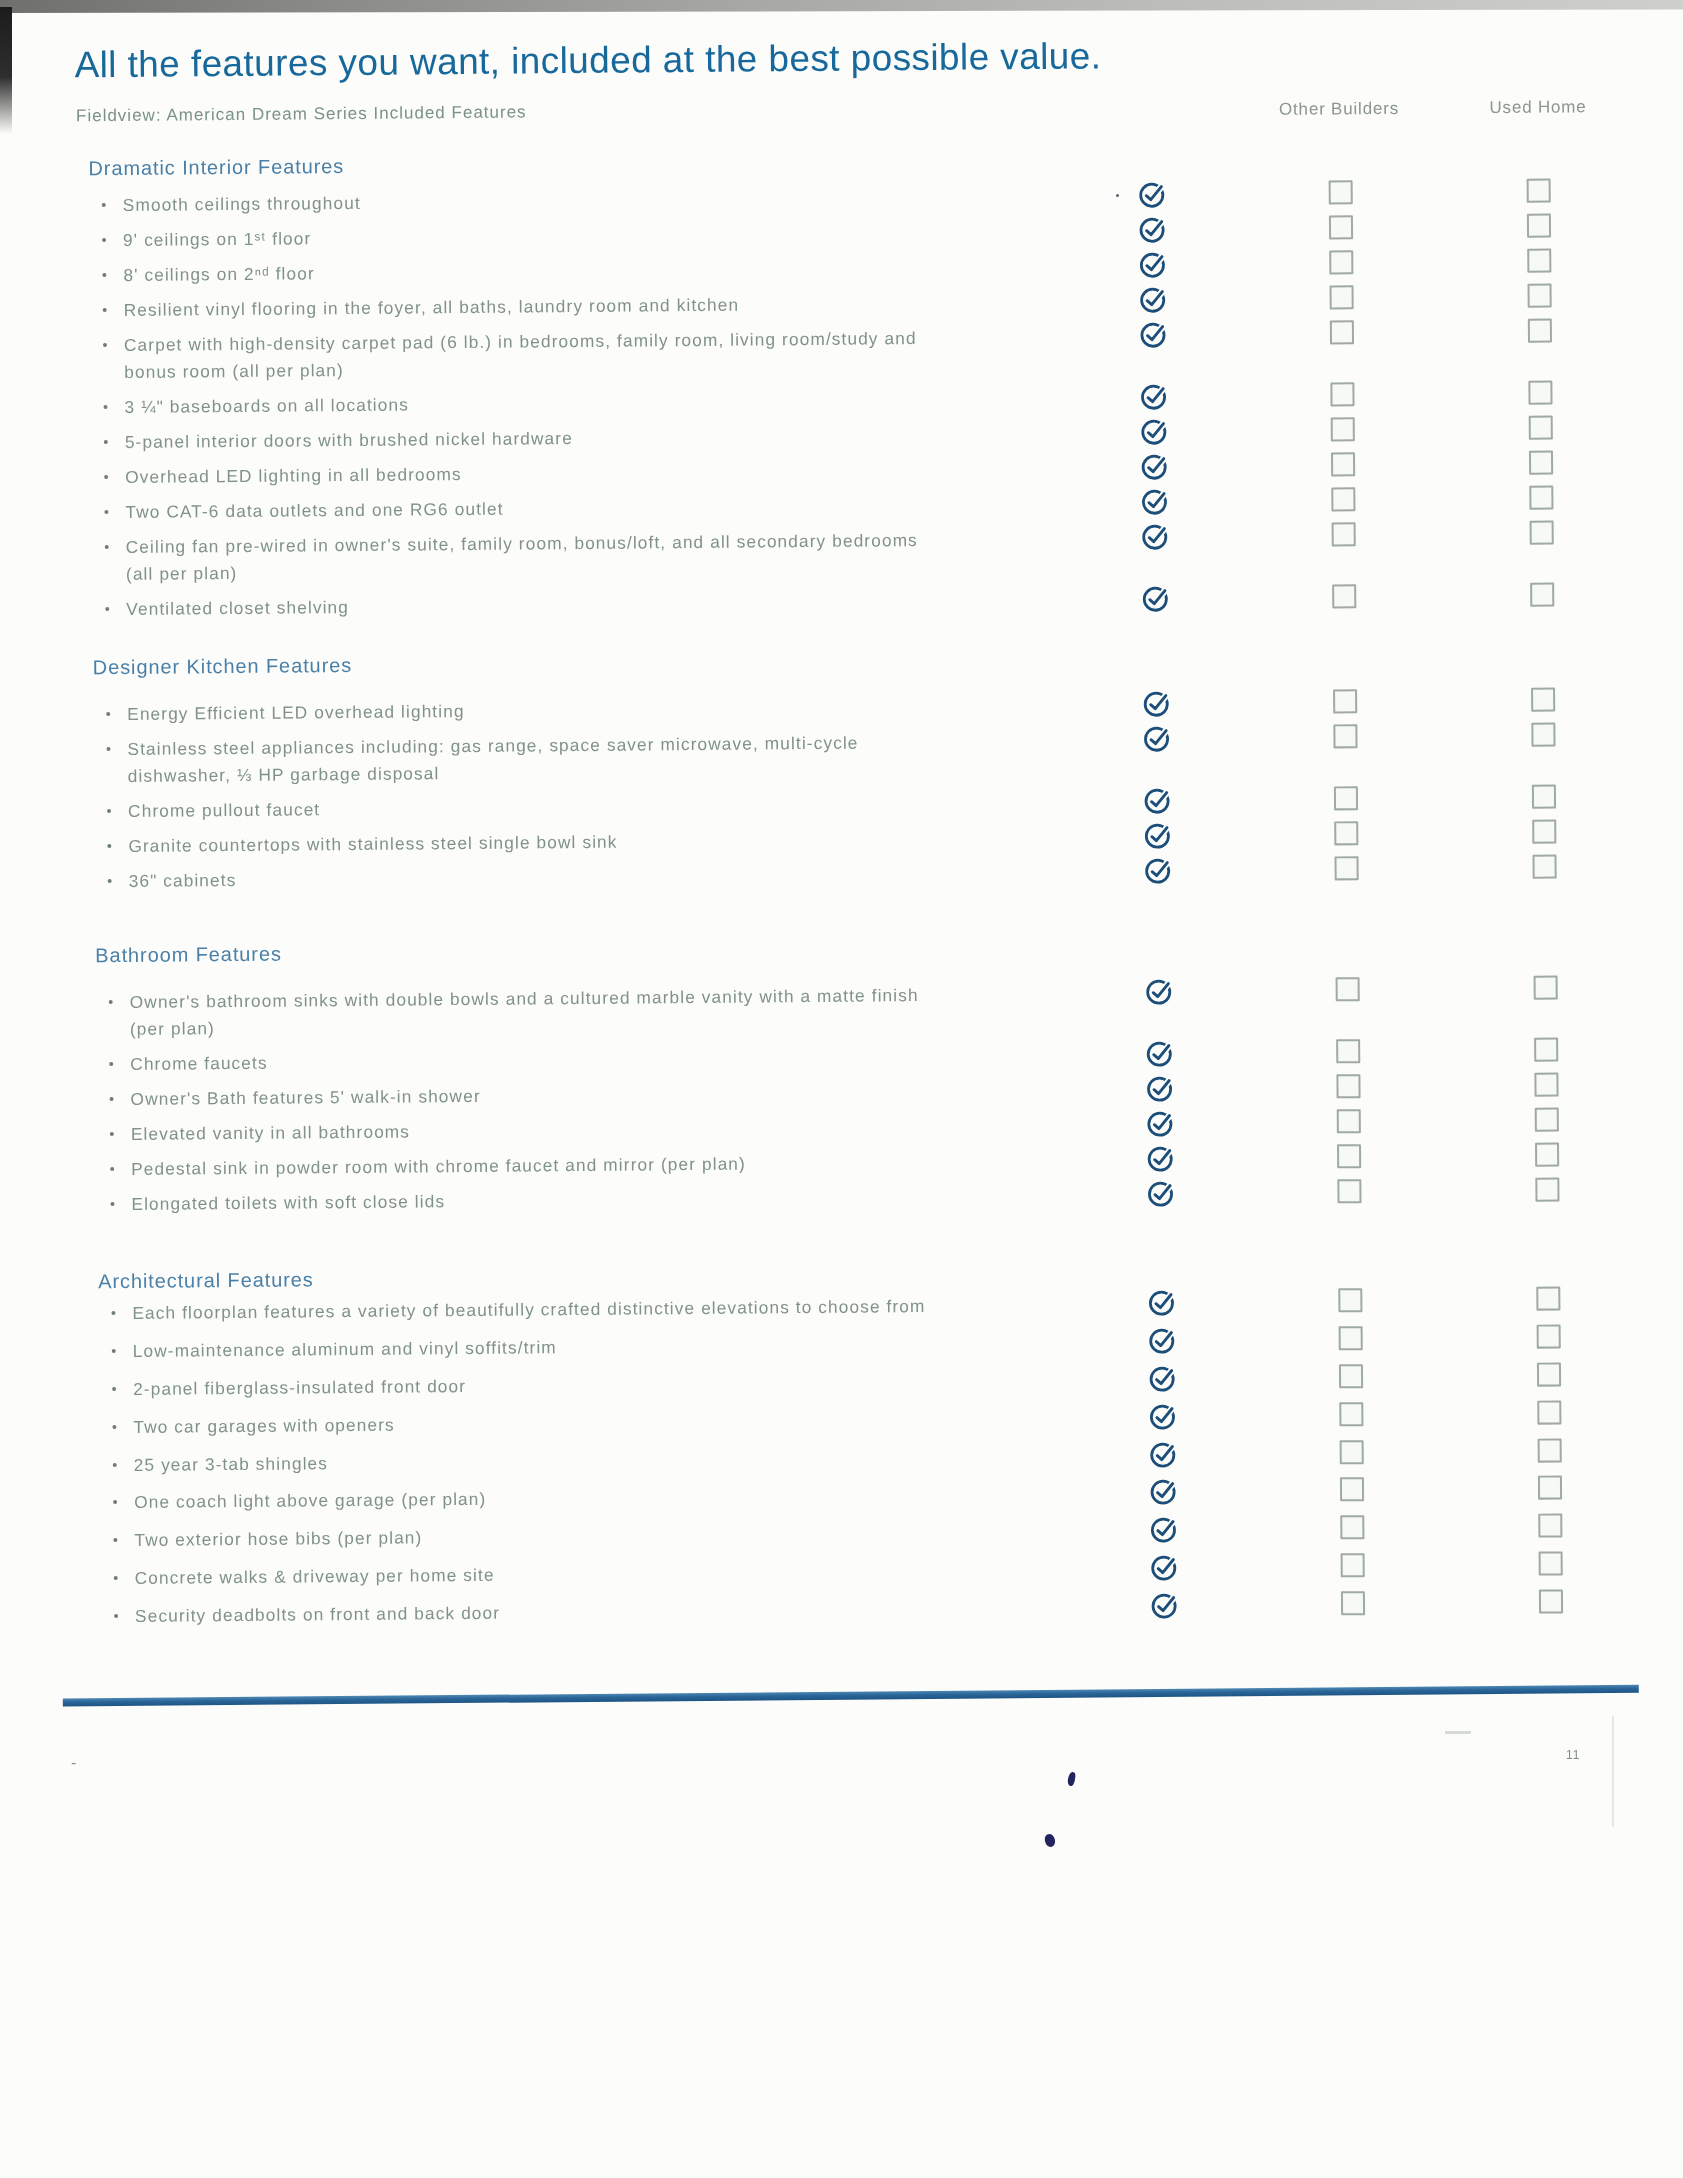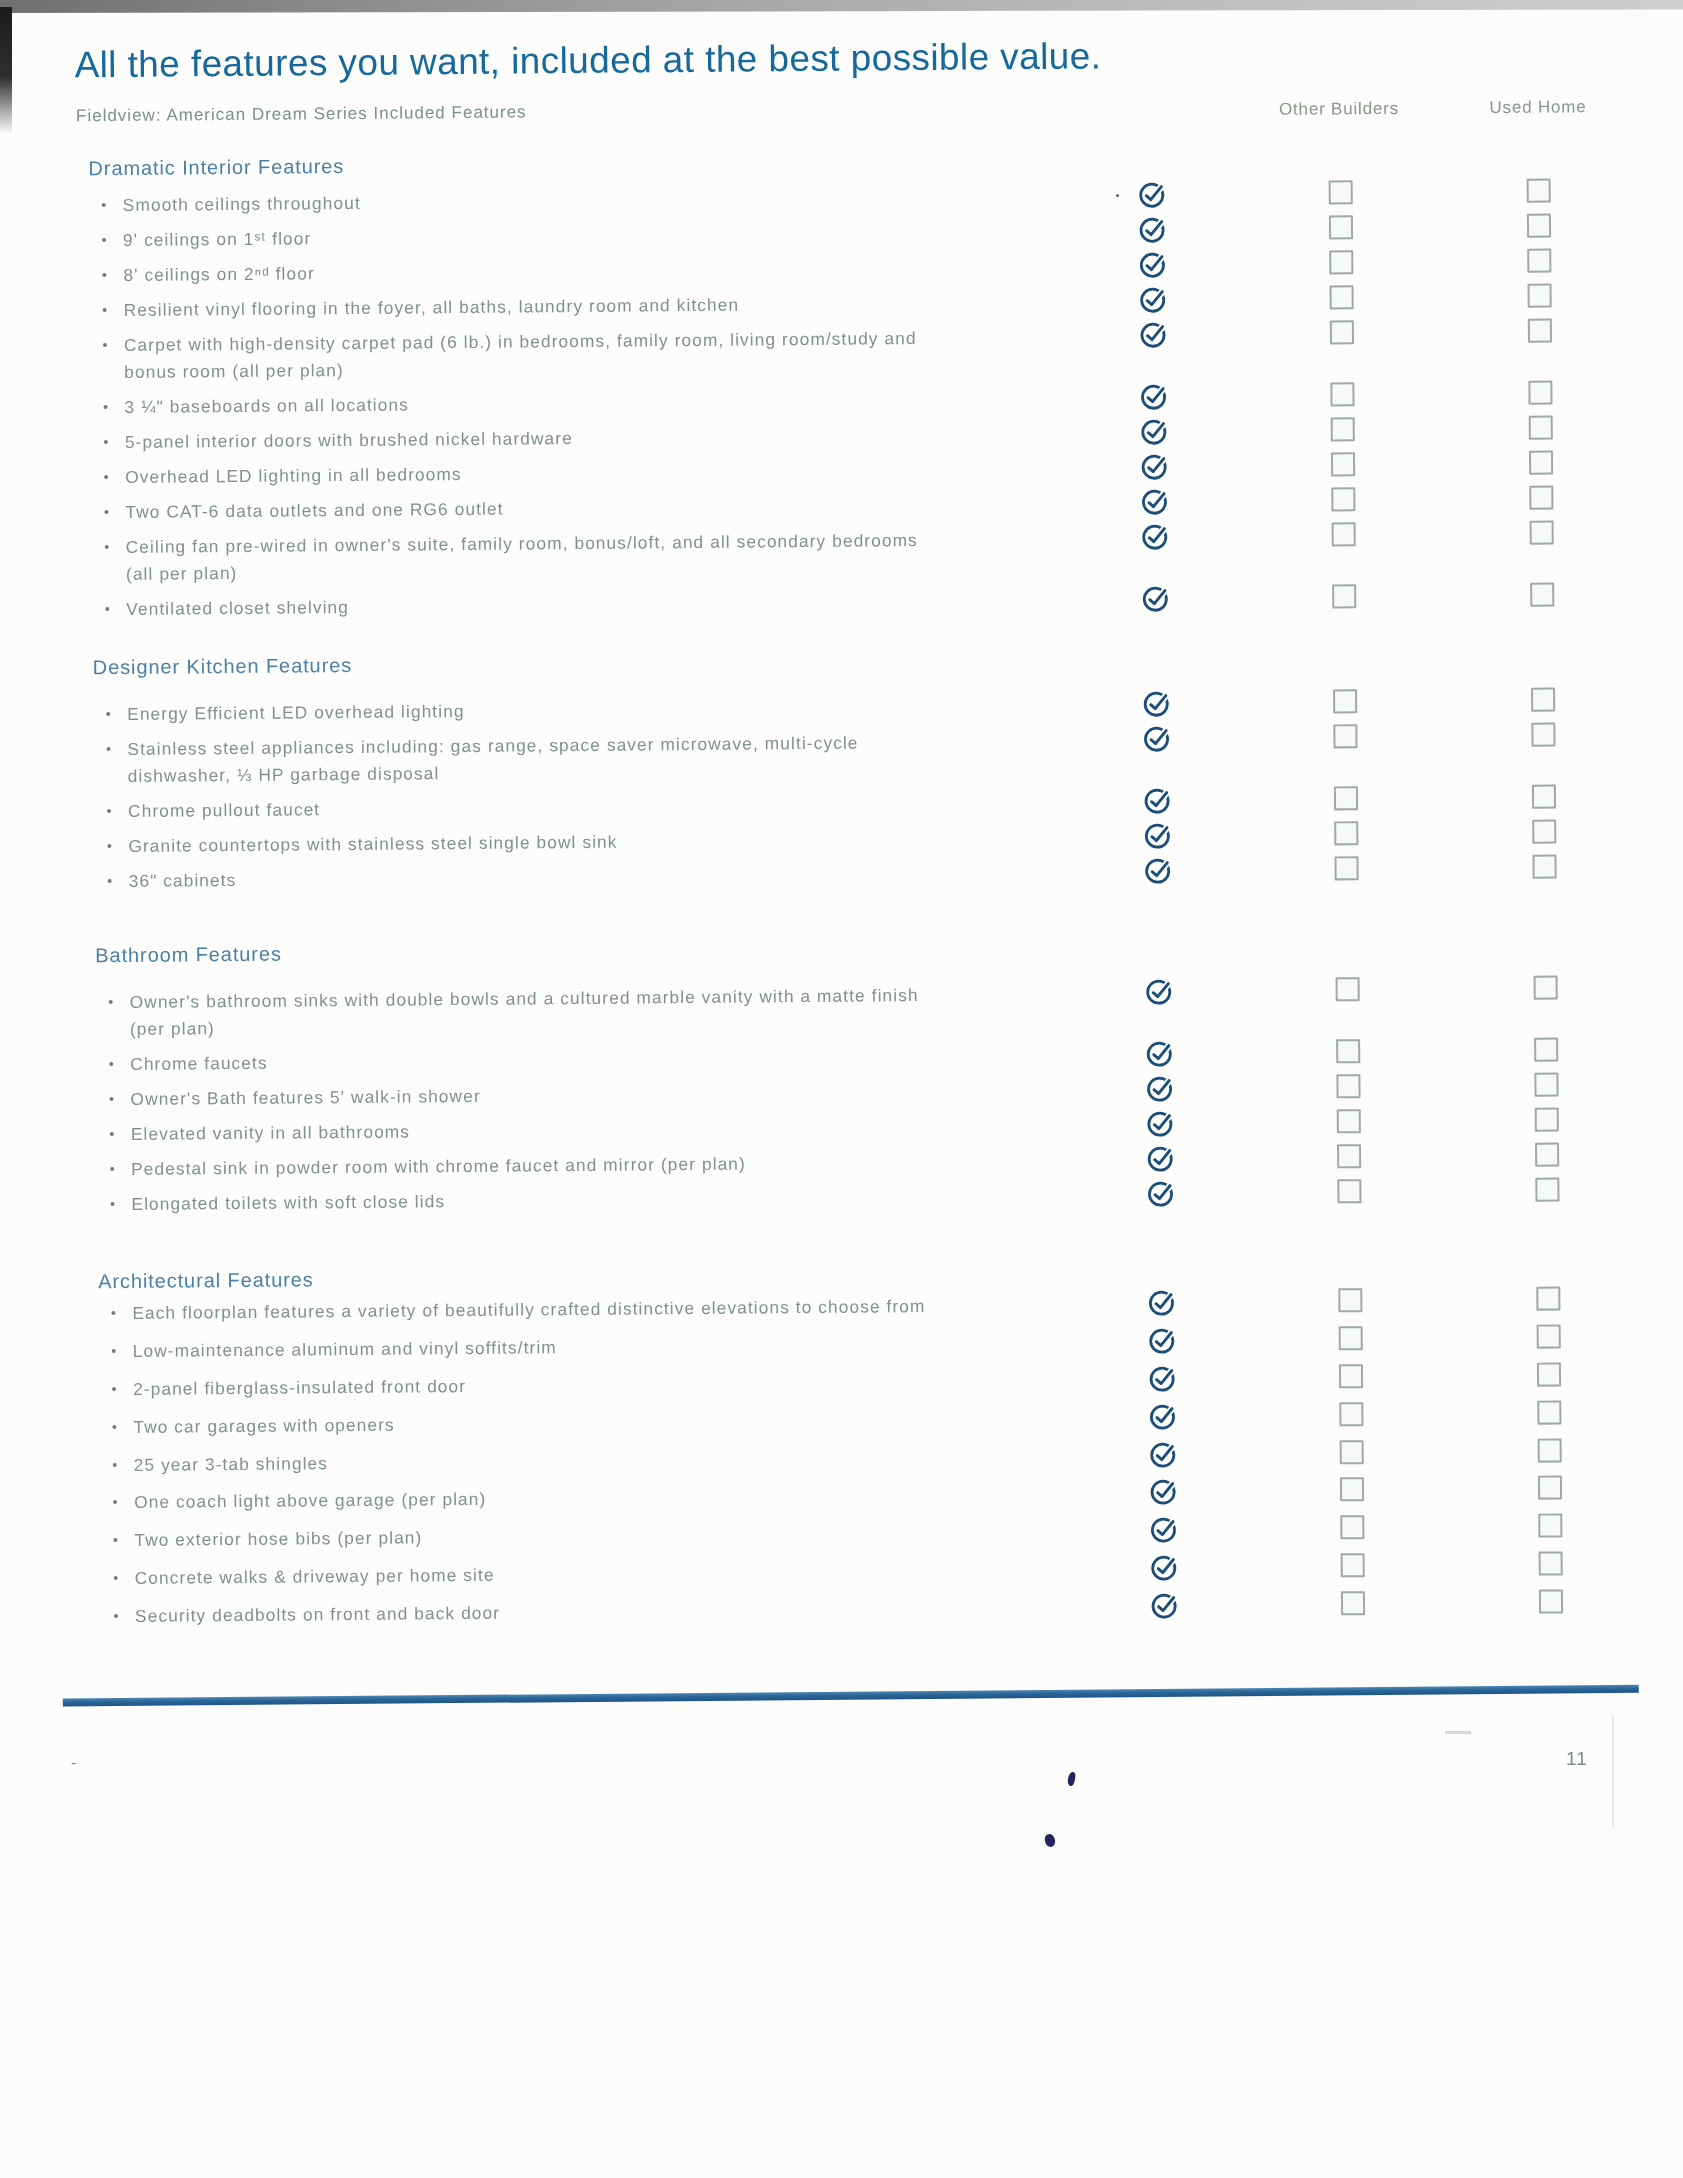--- a/index.html
+++ b/index.html
@@ -16,21 +16,21 @@
   }
   .scan-corner-shadow{
     position:absolute;top:7px;left:0;width:12px;height:127px;
     background:linear-gradient(to bottom,#1c1c1c 0%,#2e2e2e 55%,rgba(70,70,70,0) 100%);
   }
   .speck{position:absolute;background:#23235f;}
   .speck.a{left:1068px;top:1772px;width:7px;height:14px;border-radius:60% 40% 50% 50%;transform:rotate(8deg);}
   .speck.b{left:1045px;top:1834px;width:10px;height:13px;border-radius:45% 55% 50% 50%;transform:rotate(-12deg);}
   .stray-dash{position:absolute;left:71px;top:1754px;color:#8f8f8f;font-size:16px;}
   .faint-dash{position:absolute;left:1445px;top:1731px;width:26px;height:3px;background:#d6dad6;}
-  .page-mark{position:absolute;left:1566px;top:1748px;color:#7f8c85;font-size:19px;letter-spacing:1px;}
+  .page-mark{position:absolute;left:1566px;top:1748px;color:#7f8c85;font-size:12px;letter-spacing:1px;}
   .scan-line{position:absolute;left:1612px;top:1716px;width:2px;height:111px;background:#e4e7e3;}
   .pre-check-dot{position:absolute;left:1116px;top:194px;width:3px;height:3px;background:#56626d;border-radius:50%;}
 
   
   .doc{
     position:absolute;left:0;top:4px;width:1683px;height:2178px;
     transform:rotate(-0.5deg);transform-origin:0 0;
   }
   .page-title{
     position:absolute;left:74px;top:16px;width:1287px;white-space:nowrap;

